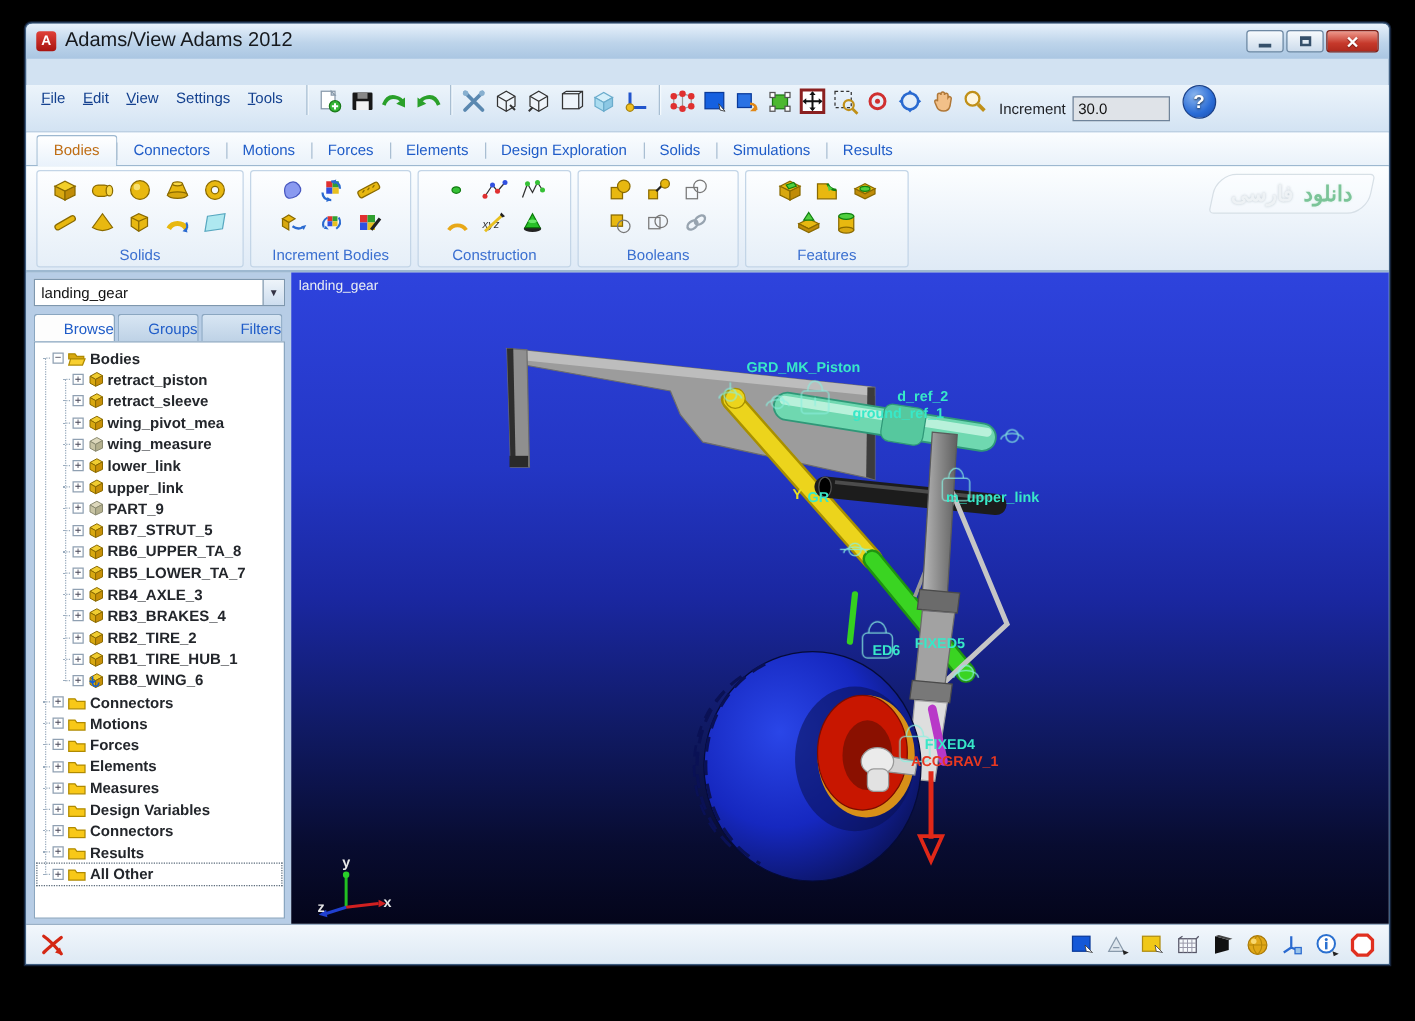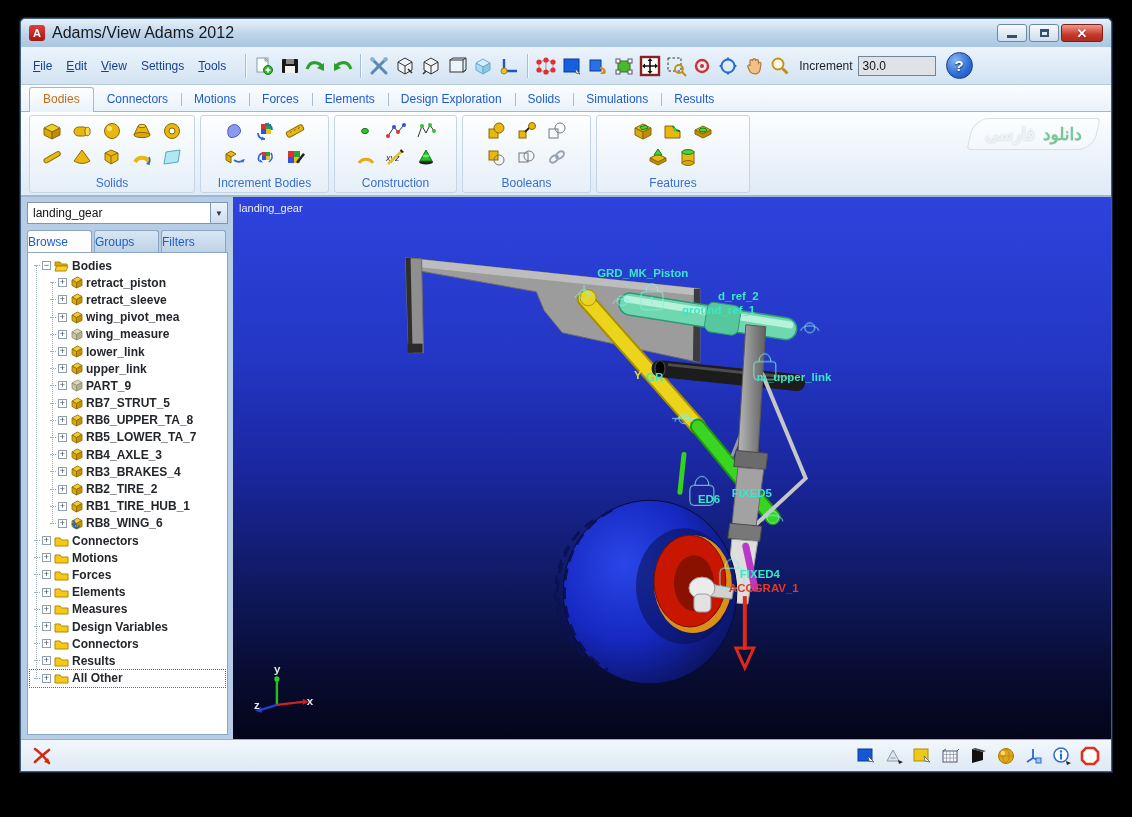--- a/index.html
+++ b/index.html
@@ -14,22 +14,22 @@
     font-size:11px;font-weight:bold;text-align:center;line-height:16px;margin-right:7px;flex:none;}
   .title{font-size:16px;color:#16191d;}
   .winbtns{margin-left:auto;display:flex;gap:2px;}
   .wbtn{width:30px;height:18px;border:1px solid #6f89a3;border-radius:3px;background:linear-gradient(#f7fafd,#cddcec);
     display:flex;align-items:center;justify-content:center;}
   .wbtn.close{width:42px;background:linear-gradient(#ee9a8d,#c6392b 60%,#b02a1e);border-color:#7c2018;}
   .glyph-min{width:10px;height:3px;background:#35506b;margin-top:7px;}
   .glyph-rest{width:9px;height:8px;border:2px solid #35506b;border-top-width:3px;}
   .glyph-x{color:#fff;font-size:13px;font-weight:bold;line-height:1;text-shadow:0 1px 1px #701510;}
   
-  .menurow{height:38px;background:linear-gradient(#ecf4fb,#d3e3f3);display:flex;align-items:center;
-    padding:0 6px;flex:none;border-bottom:1px solid #b6cade;}
+  .menurow{height:38px;background:linear-gradient(#ecf4fb,#d3e3f3);display:flex;
+    padding:0 6px;flex:none;border-bottom:1px solid #b6cade;margin-top:21px;}
   .menu{display:flex;gap:2px;margin-right:8px;}
   .mitem{font-size:12px;color:#14418f;padding:3px 6px;white-space:nowrap;}
   .mitem .accel{text-decoration:underline;}
   .tsep{width:1px;height:24px;background:#a8bed2;margin:0 5px;flex:none;box-shadow:1px 0 0 #f4f9fd;}
   .tbtn{width:26px;height:26px;display:flex;align-items:center;justify-content:center;flex:none;}
   .increment{display:flex;align-items:center;margin-left:6px;gap:5px;}
   .inc-label{font-size:12px;color:#1d1f24;}
   .inc-input{width:78px;height:20px;border:1px solid #70849a;background:#dfe3e8;font-size:12px;
     padding:1px 4px;font-family:"Liberation Sans",sans-serif;color:#111;}
   .helpbtn{width:27px;height:27px;border-radius:50%;margin-left:10px;
@@ -57,21 +57,21 @@
   .wm-a{font-size:17px;font-weight:bold;color:#6fbf8e;text-shadow:0 0 2px #cfeadb;transform:skewX(12deg);}
   .wm-b{font-size:17px;font-weight:bold;color:#eef2f5;text-shadow:0 0 2px #b9c4cc;margin-right:8px;transform:skewX(12deg);}
   
   .main{flex:1;display:flex;min-height:0;}
   .sidebar{width:212px;background:#b7cde6;padding:5px 5px 4px 6px;display:flex;flex-direction:column;flex:none;}
   .dropdown{height:22px;background:#fff;border:1px solid #7e97ae;display:flex;align-items:center;flex:none;}
   .dd-text{flex:1;font-size:12px;padding:0 5px;color:#111;}
   .dd-btn{width:17px;height:100%;background:linear-gradient(#eef4fa,#cdddee);border-left:1px solid #7e97ae;
     font-size:8px;color:#334;display:flex;align-items:center;justify-content:center;}
   .stabs{display:flex;margin-top:6px;flex:none;}
-  .stab{flex:1;text-align:left;font-size:12px;color:#1f5cc8;padding:4px 0 3px;
+  .stab{flex:1;text-align:right;font-size:12px;color:#1f5cc8;padding:4px 0 3px;
     border:1px solid #8aa6c0;border-bottom:none;border-radius:3px 3px 0 0;
     background:linear-gradient(#d8e6f3,#bed2e6);margin-right:2px;white-space:nowrap;}
   .stab.active{background:#fdfdfd;}
   .tree{flex:1;background:#fff;border:1px solid #8aa6c0;margin-top:0;overflow:hidden;position:relative;
     padding:4px 2px;}
   .vguide{position:absolute;border-left:1px dotted #9aacbe;width:0;}
   .tree-row{display:flex;align-items:center;height:17.2px;font-size:12px;font-weight:600;color:#23262b;
     white-space:nowrap;position:relative;}
   .stub{width:6px;border-top:1px dotted #9aacbe;margin-right:2px;flex:none;}
   .exp{width:9px;height:9px;border:1px solid #8fa0b2;background:#fff;font-size:9px;line-height:7px;
@@ -494,21 +494,21 @@
         <span class="icell">
             <svg width="22" height="20">
               <ellipse cx="8" cy="12" rx="4.5" ry="3" transform="rotate(-40 8 12)" fill="none" stroke="#98a4b0" stroke-width="2"></ellipse>
               <ellipse cx="14" cy="8" rx="4.5" ry="3" transform="rotate(-40 14 8)" fill="none" stroke="#98a4b0" stroke-width="2"></ellipse>
             </svg>
           </span>
       </div>
       <div class="glabel">Booleans</div>
     </div>
 
-    <div class="group" style="width:154px">
+    <div class="group" style="width:131px">
       <div class="irow">
         <span class="icell">
             <svg width="22" height="20">
               <polygon points="3,7 11,3 19,7 11,11" fill="#e8b810" stroke="#8a6a00"></polygon>
               <polygon points="3,7 11,11 11,18 3,14" fill="#d8a810" stroke="#8a6a00"></polygon>
               <polygon points="11,11 19,7 19,14 11,18" fill="#c08c08" stroke="#8a6a00"></polygon>
               <polygon points="8,6 14,4 16,7 10,9" fill="#50d040" stroke="#108010"></polygon>
             </svg>
           </span>
         <span class="icell">

